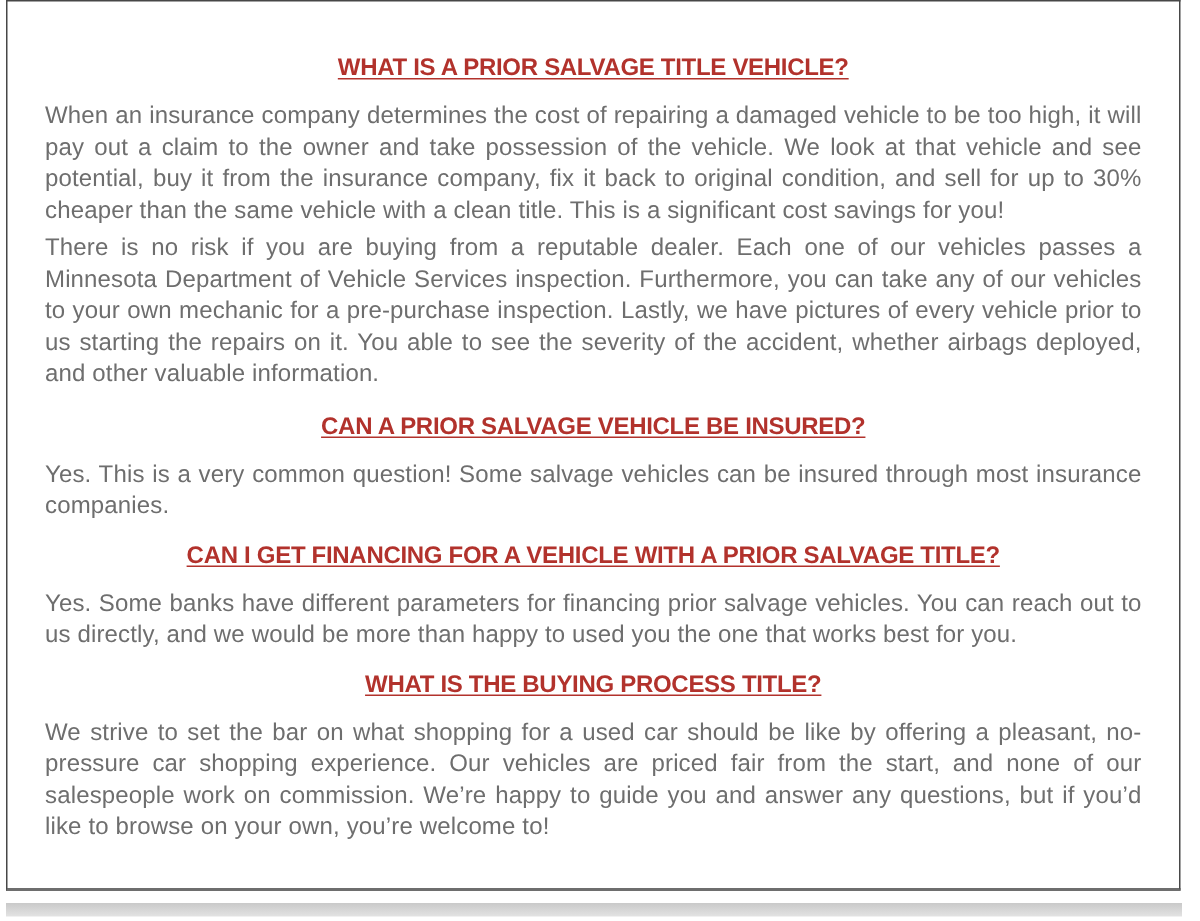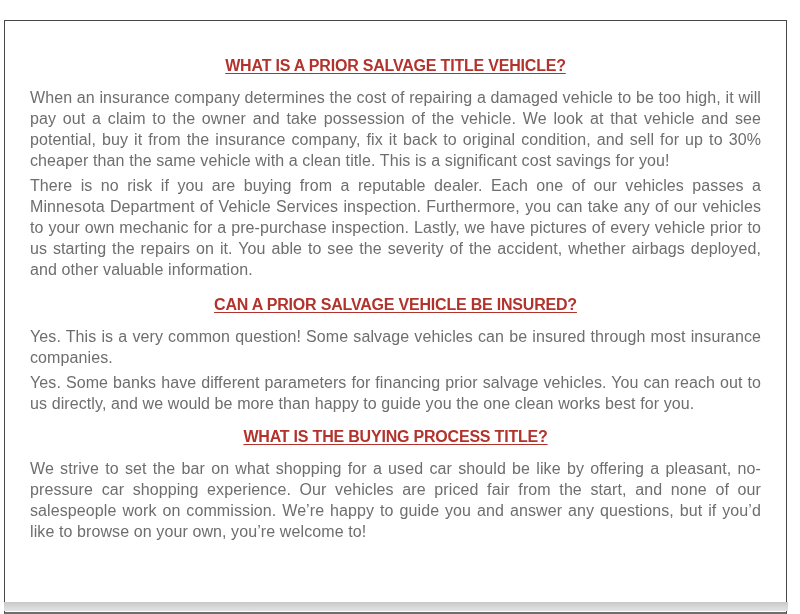--- a/index.html
+++ b/index.html
@@ -13,21 +13,21 @@
   }
   .stage {
     position: relative;
     width: 800px;
     height: 614px;
     background: #ffffff;
   }
   .card {
     position: absolute;
     left: 4px;
-    top: 20px;
+    top: 0;
     width: 783px;
     height: 594px;
     box-sizing: border-box;
     background: #ffffff;
     border: 1px solid #474747;
     border-bottom: 2px solid #6e6e6e;
     padding: 36px 21px 0 21px;
   }
   .card-shadow {
     position: absolute;
@@ -73,21 +73,22 @@
     <section>
       <p class="faq-body">There is no risk if you are buying from a reputable dealer. Each one of our vehicles passes a Minnesota Department of Vehicle Services inspection. Furthermore, you can take any of our vehicles to your own mechanic for a pre-purchase inspection. Lastly, we have pictures of every vehicle prior to us starting the repairs on it. You able to see the severity of the accident, whether airbags deployed, and other valuable information.</p>
     </section>
 
     <section>
       <h2 class="faq-heading mt-md">CAN A PRIOR SALVAGE VEHICLE BE INSURED?</h2>
       <p class="faq-body">Yes. This is a very common question! Some salvage vehicles can be insured through most insurance companies.</p>
     </section>
 
     <section>
-      <p class="faq-body">Yes. Some banks have different parameters for financing prior salvage vehicles. You can reach out to us directly, and we would be more than happy to guide you the one clean works best for you.</p>
+      <h2 class="faq-heading">CAN I GET FINANCING FOR A VEHICLE WITH A PRIOR SALVAGE TITLE?</h2>
+      <p class="faq-body">Yes. Some banks have different parameters for financing prior salvage vehicles. You can reach out to us directly, and we would be more than happy to used you the one that works best for you.</p>
     </section>
 
     <section>
       <h2 class="faq-heading">WHAT IS THE BUYING PROCESS TITLE?</h2>
       <p class="faq-body">We strive to set the bar on what shopping for a used car should be like by offering a pleasant, no-pressure car shopping experience. Our vehicles are priced fair from the start, and none of our salespeople work on commission. We’re happy to guide you and answer any questions, but if you’d like to browse on your own, you’re welcome to!</p>
     </section>
 
   </div>
   <div class="card-shadow"></div>
 </div>

